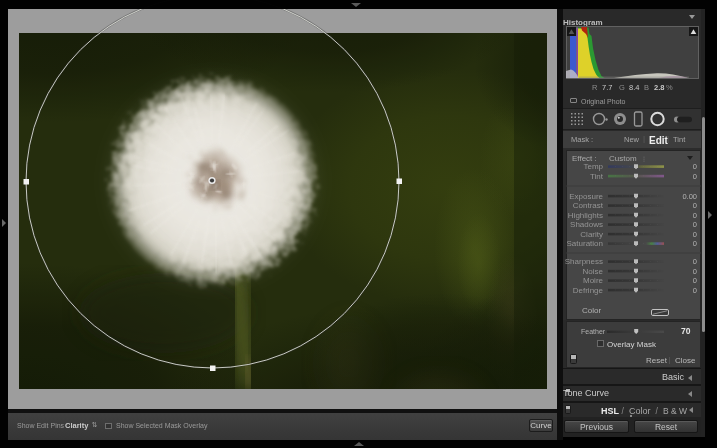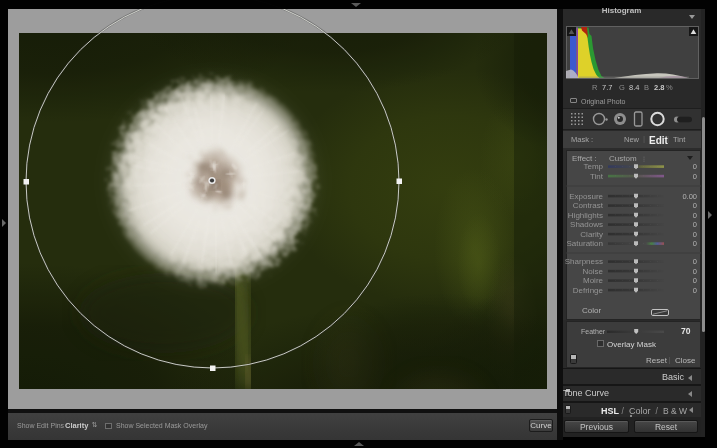--- a/index.html
+++ b/index.html
@@ -221,21 +221,21 @@
 
 <div class="abs" style="left:557px;top:9px;width:6px;height:431px;background:#0e0e0e"></div>
 <div class="abs" style="left:563px;top:9px;width:142px;height:428px;background:#292929" id="panel"></div>
 
 <div class="abs" style="left:701px;top:9px;width:4px;height:428px;background:#232323"></div>
 <div class="abs" style="left:701.5px;top:117px;width:3px;height:215px;background:#8e8e8e;border-radius:2px"></div>
 
 <div class="abs" style="left:705px;top:9px;width:12px;height:439px;background:#020202"></div>
 <div class="abs" style="left:708px;top:211px;width:0;height:0;border-top:4px solid transparent;border-bottom:4px solid transparent;border-left:4px solid #6a6a6a"></div>
 
-<div class="abs" style="left:563px;top:6px;width:117px;text-align:center;font-size:8px;font-weight:bold;color:#bfbfbf">Histogram</div>
+<div class="abs" style="left:563px;top:18px;width:117px;text-align:left;font-size:8px;font-weight:bold;color:#bfbfbf">Histogram</div>
 <div class="abs" style="left:689px;top:15px;width:0;height:0;border-left:3.5px solid transparent;border-right:3.5px solid transparent;border-top:4.5px solid #9a9a9a"></div>
 
 <svg class="abs" style="left:566px;top:26px" width="133" height="53" viewBox="0 0 133 53">
  <rect x="0.5" y="0.5" width="132" height="52" fill="#414141" stroke="#626262"></rect>
 
  <path d="M48,52 C62,50 76,47.8 91,47.3 C101,47.1 111,48.6 122,52 Z" fill="#c9c8bf"></path>
  <path d="M93,52 C101,49.6 110,49.2 120,51 L122,52 Z" fill="#a87fa8" opacity="0.55"></path>
 
  <path d="M10,1.5 L22.5,1.5 L23.5,8 L25.5,10 L27,22 L29.5,34 L32.5,44 L35.5,50 L38.5,52 L10,52 Z" fill="#2c9a33"></path>
  <path d="M11,2.5 L20,2.5 L21.5,12 C23,24 24.5,34 27.5,43 C29.5,47.5 31,50.5 33.5,52 L11,52 Z" fill="#e0d32a"></path>

